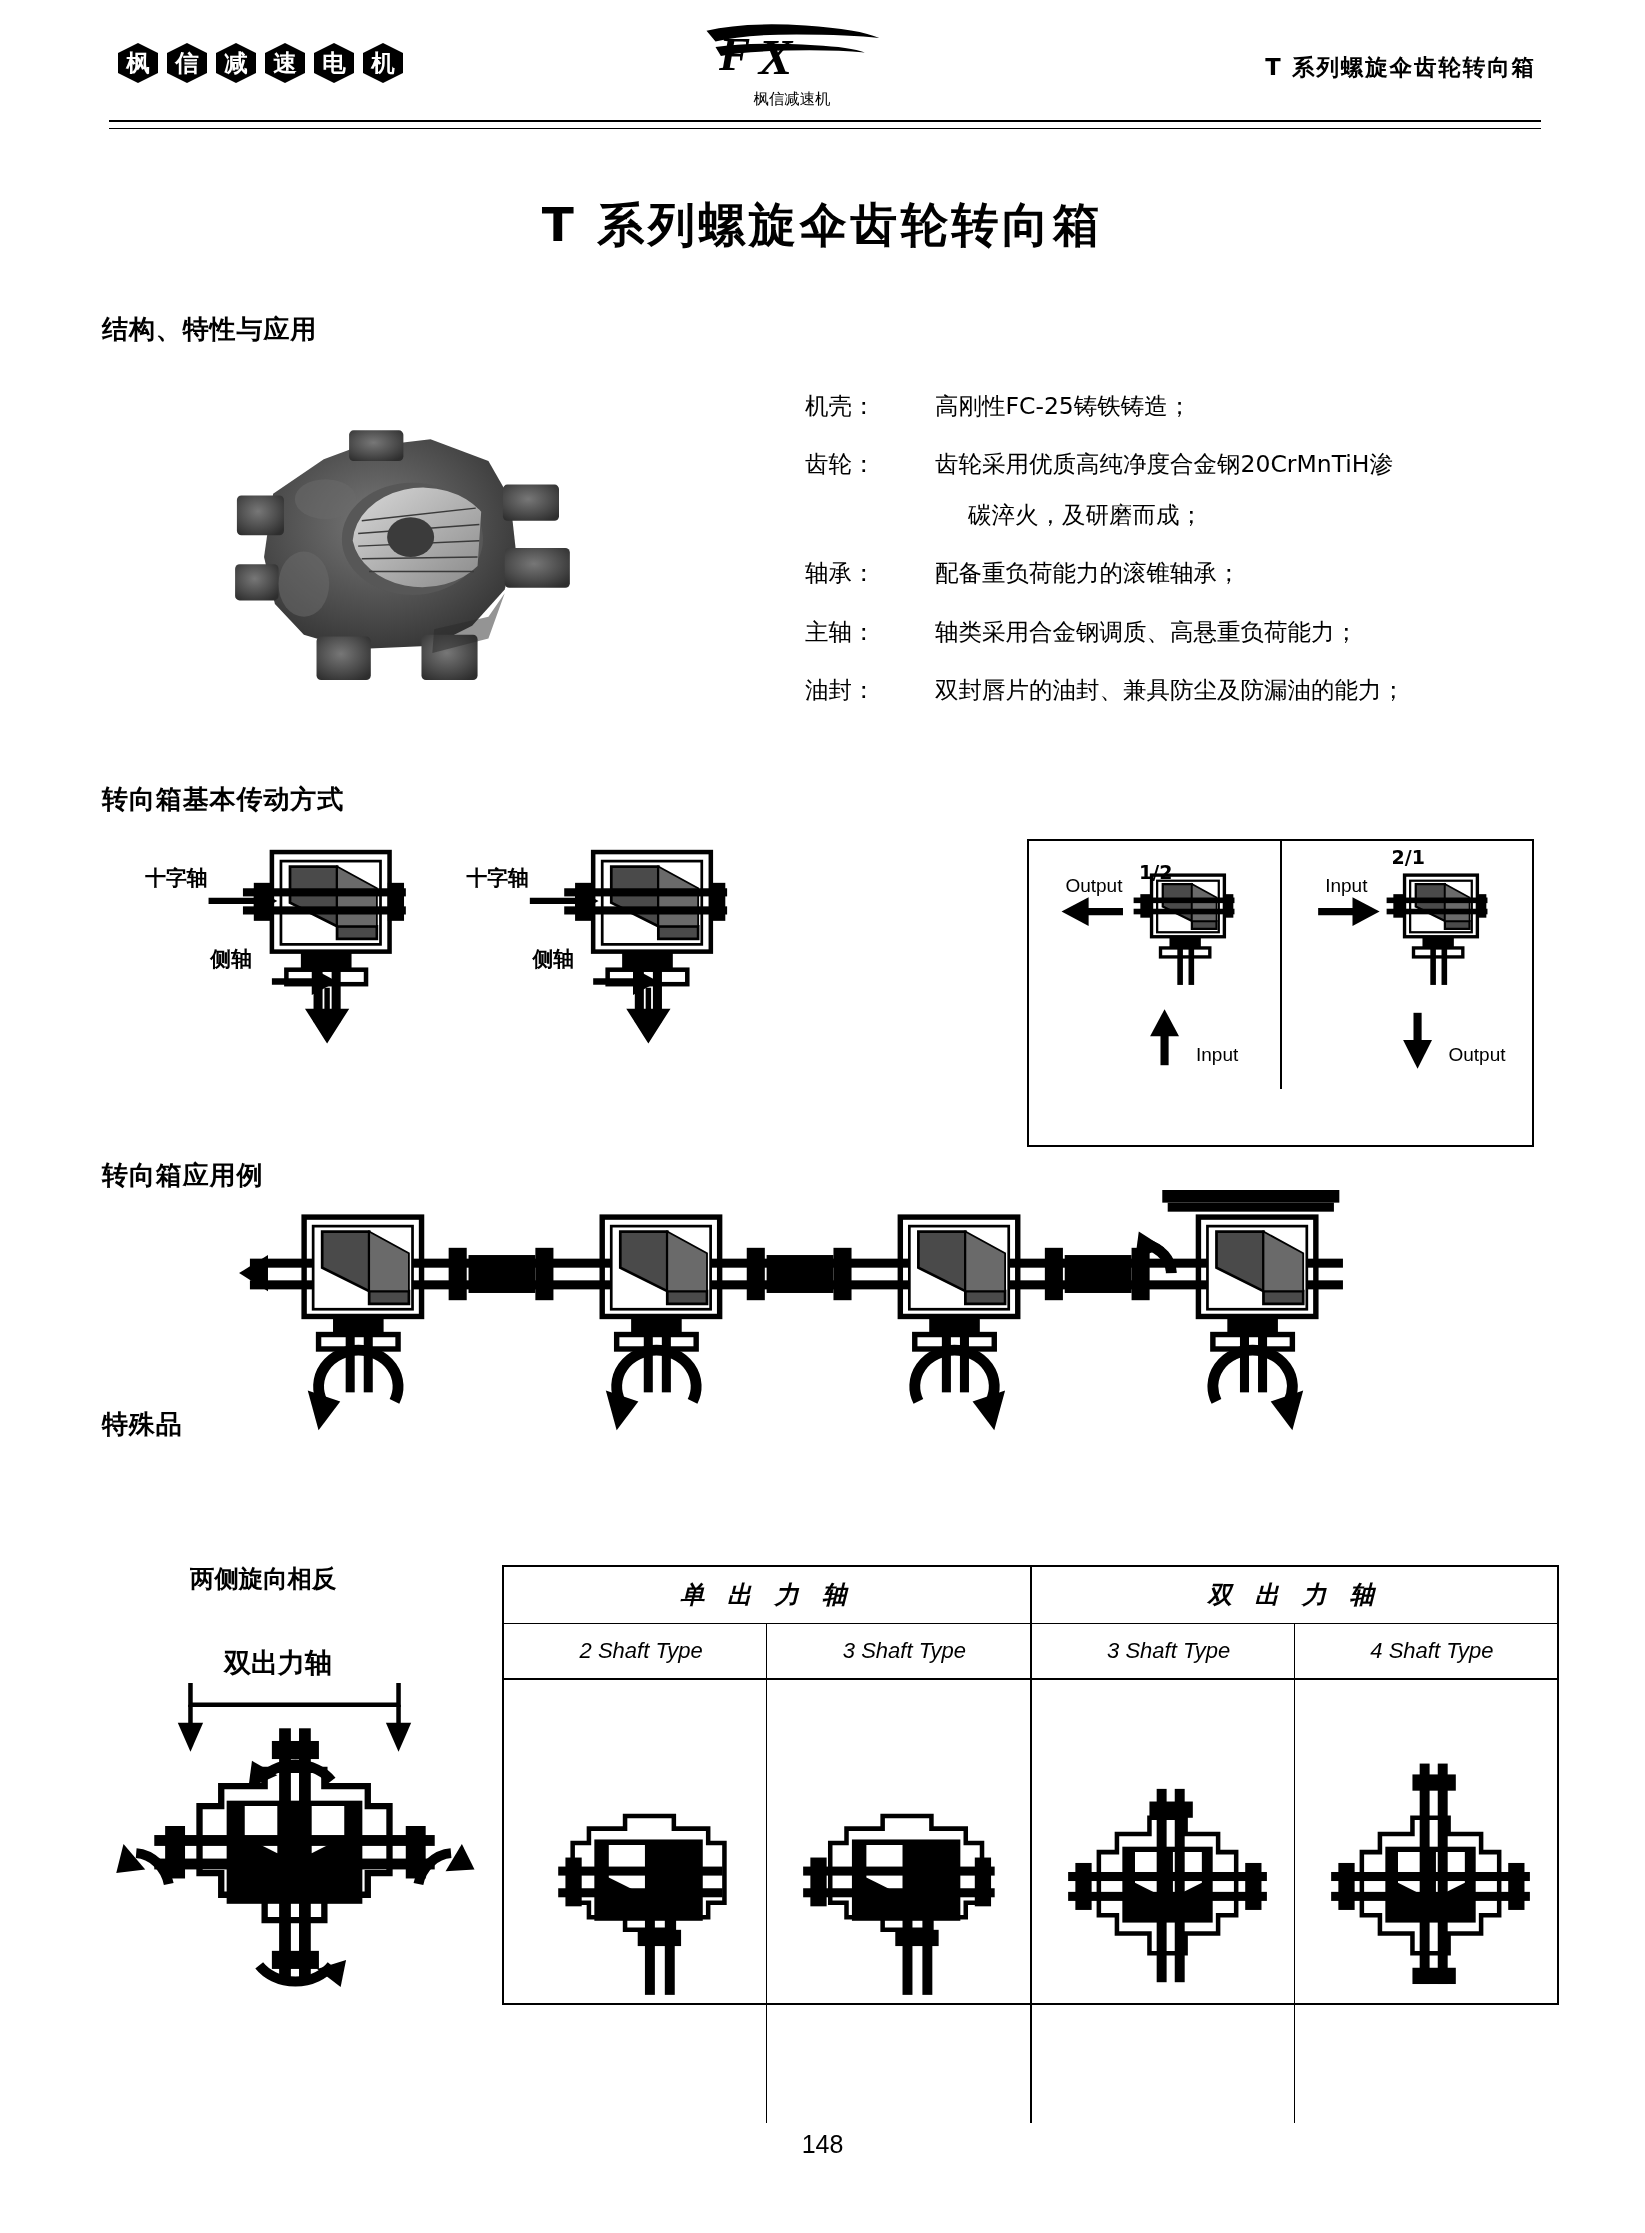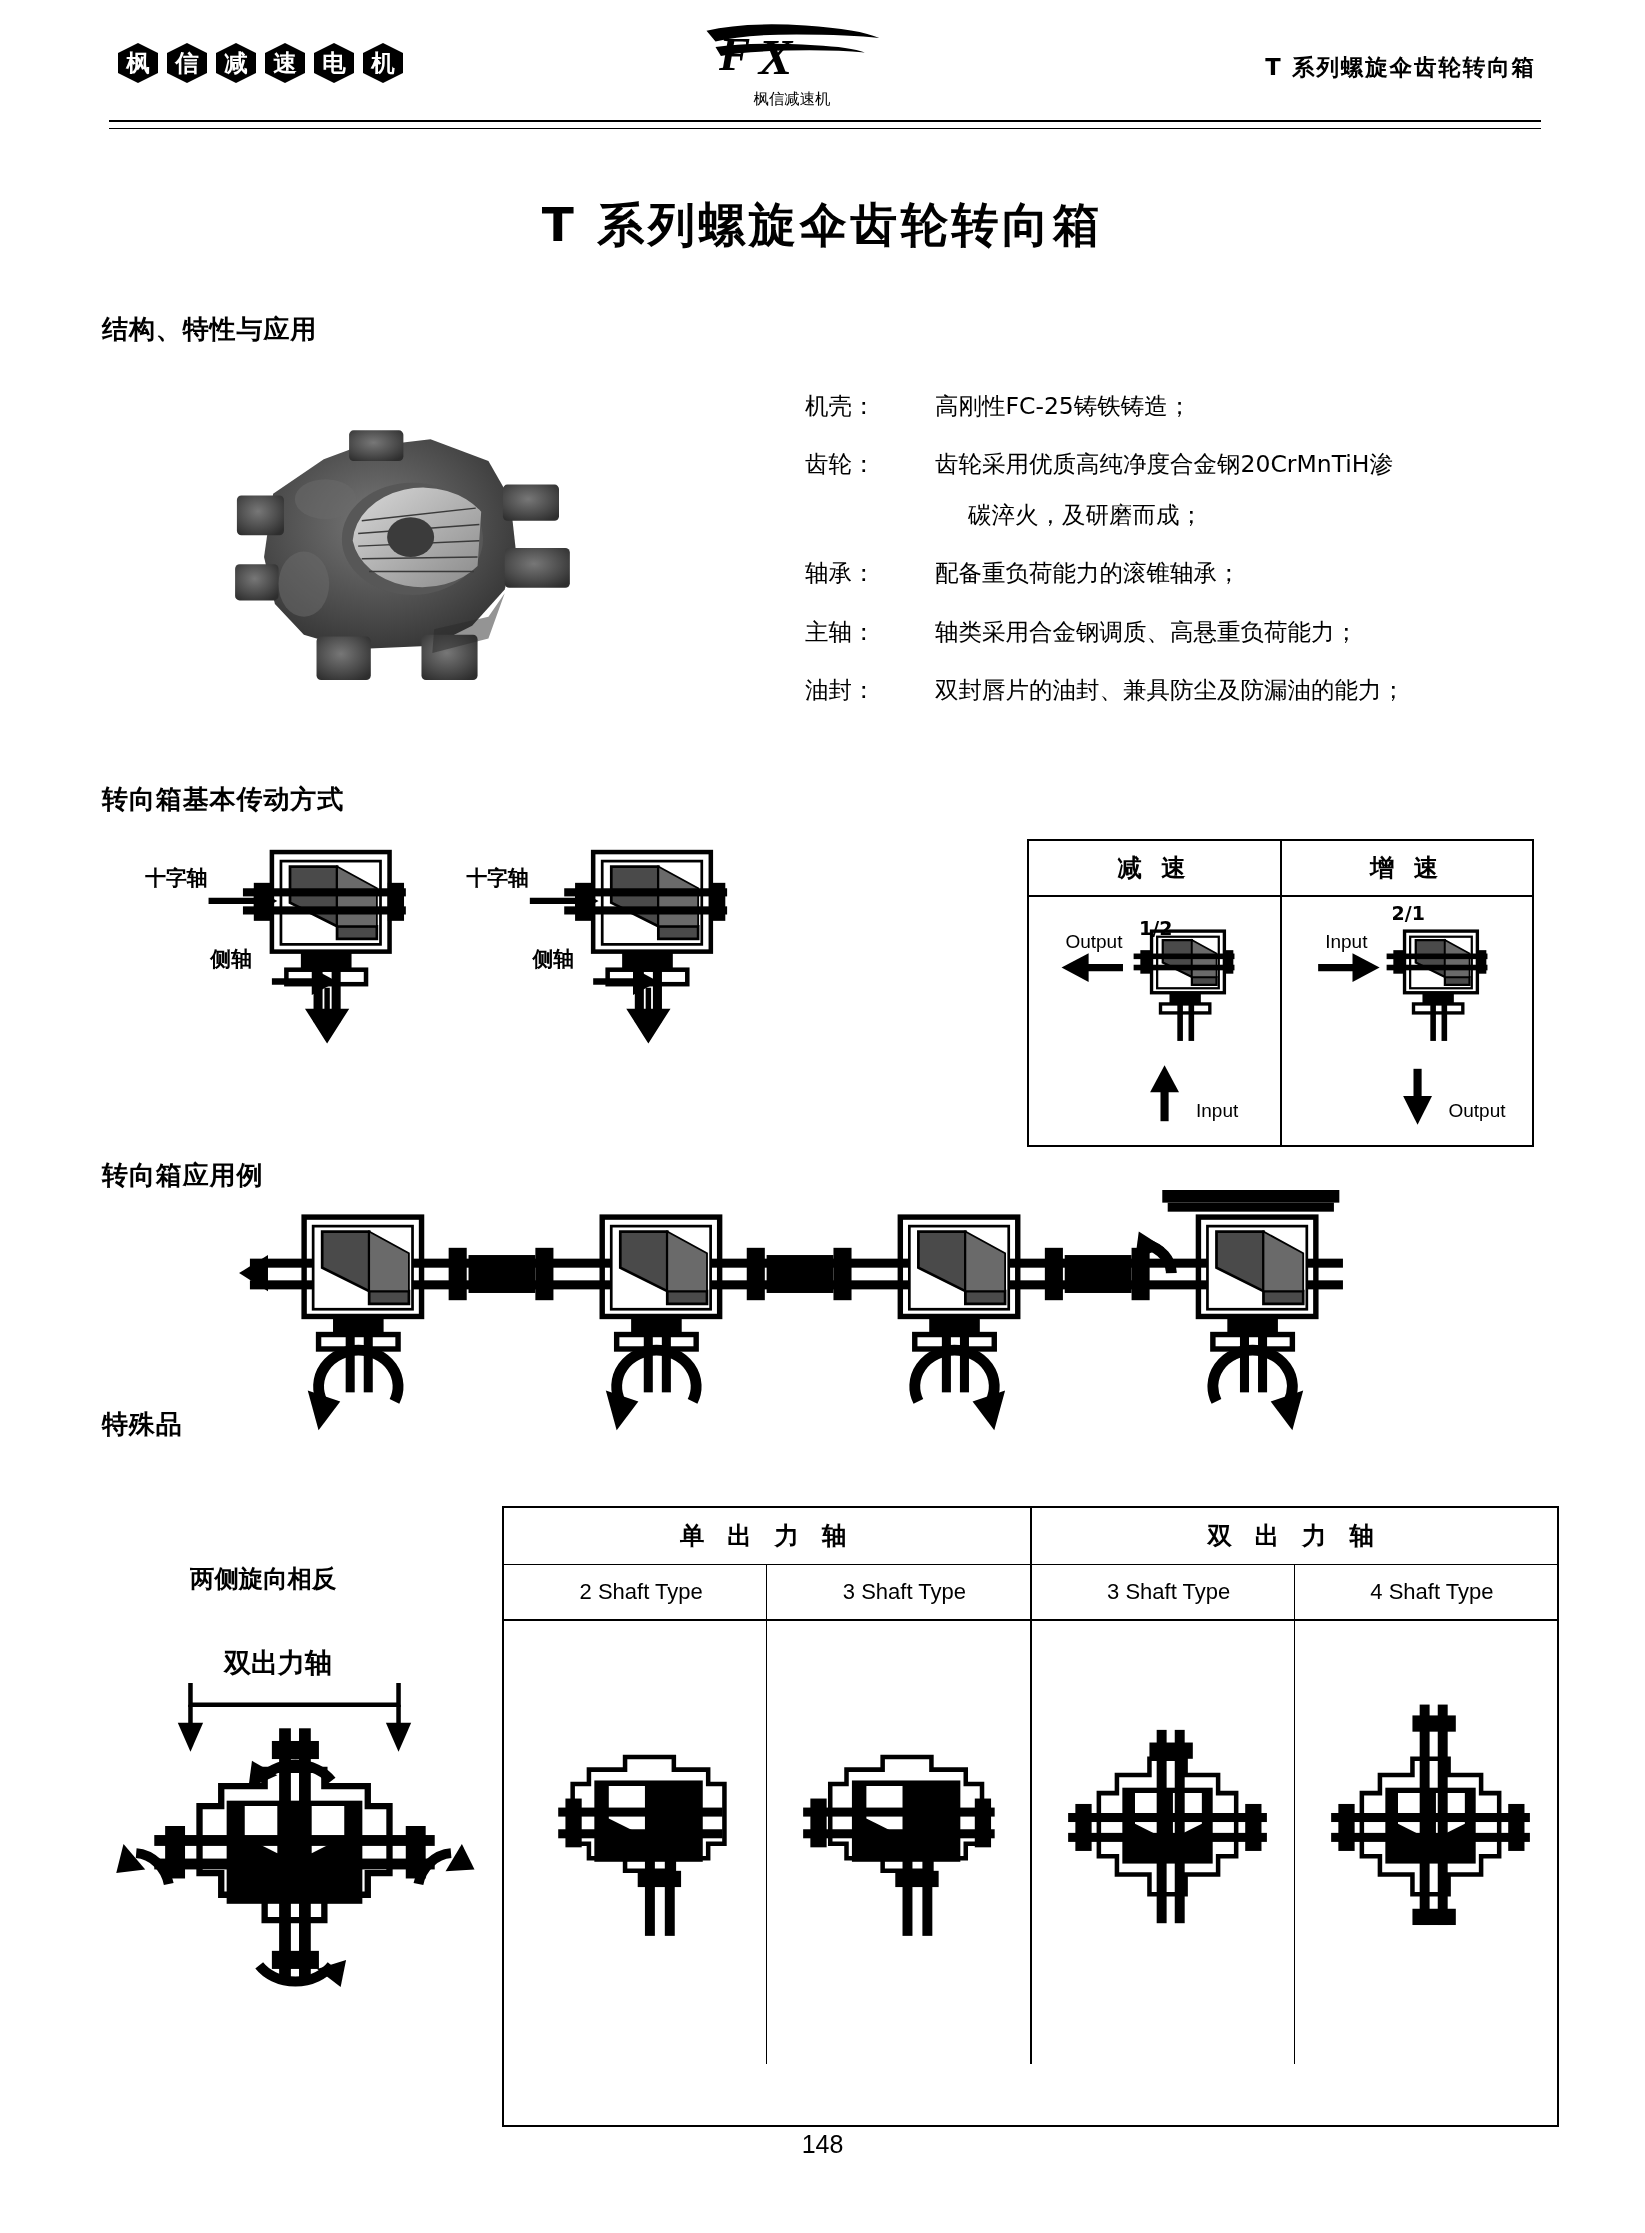--- a/index.html
+++ b/index.html
@@ -193,25 +193,26 @@
     position: absolute;
     font-size: 19px;
     font-family: "Liberation Sans", sans-serif;
     margin-left: 31px;
   }
 
   
   .shaft-table {
     position: absolute;
     left: 502px;
-    top: 1506px;
+    top: 1565px;
     width: 1057px;
-    height: 621px;
+    height: 440px;
     border: 2.7px solid #000;
     box-sizing: border-box;
+    font-style: italic;
   }
   .shaft-table .row1 {
     display: flex;
     height: 56px;
     border-bottom: 1.8px solid #000;
   }
   .shaft-table .row1 > div {
     width: 50%;
     display: flex;
     align-items: center;
@@ -427,24 +428,20 @@
       <path d="M186 76 L160 62 L160 90 Z" fill="#000"></path>
       <line x1="180" y1="165" x2="232" y2="165" stroke="#000" stroke-width="7"></line>
       <path d="M252 165 L224 150 L224 180 Z" fill="#000"></path>
     </g>
     <text x="395" y="58" font-family="DejaVu Sans, sans-serif" font-size="23" font-weight="bold" fill="#000">十字轴</text>
     <text x="468" y="148" font-family="DejaVu Sans, sans-serif" font-size="23" font-weight="bold" fill="#000">侧轴</text>
   </svg>
 </div>
 
 <div class="speed-table">
-  <div class="st-head">
-    <div>减 速</div>
-    <div>增 速</div>
-  </div>
   <div class="st-body">
     <div class="st-cell">
       <div class="ratio-label" style="left:110px; top:20px;">1/2</div>
       <div class="io-label" style="left:5.4px; top:34px;">Output</div>
       <div class="io-label" style="left:136px; top:203px;">Input</div>
       <svg width="244" height="246" viewBox="0 0 270 272" style="position:absolute;left:0;top:0;">
         <g transform="translate(24,24) scale(0.62)">
           <rect x="180" y="22" width="130" height="110" fill="none" stroke="#000" stroke-width="6"></rect>
           <rect x="190" y="32" width="110" height="92" fill="#fff" stroke="#000" stroke-width="4"></rect>
           <path d="M200 38 L252 38 L252 104 L200 78 Z" fill="#4a4a4a" stroke="#000" stroke-width="4"></path>

